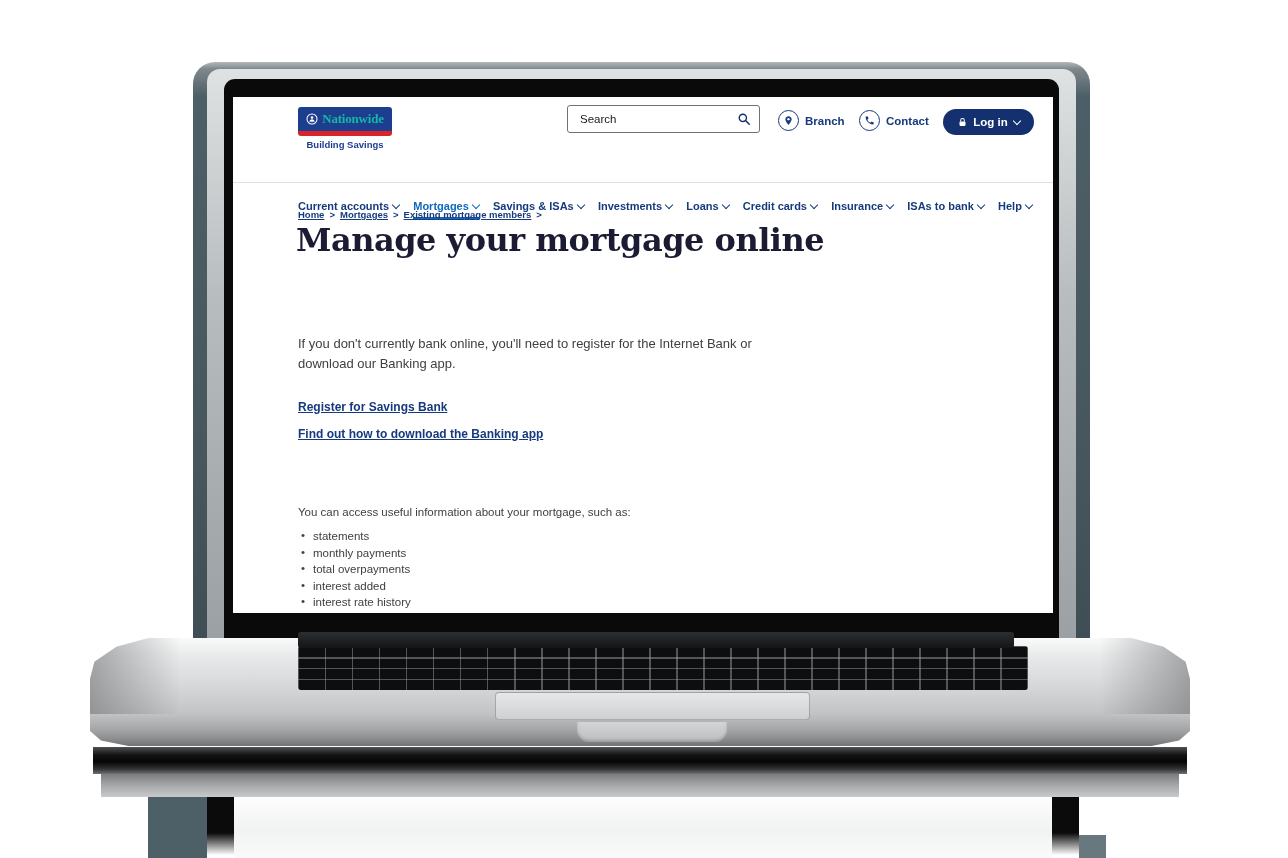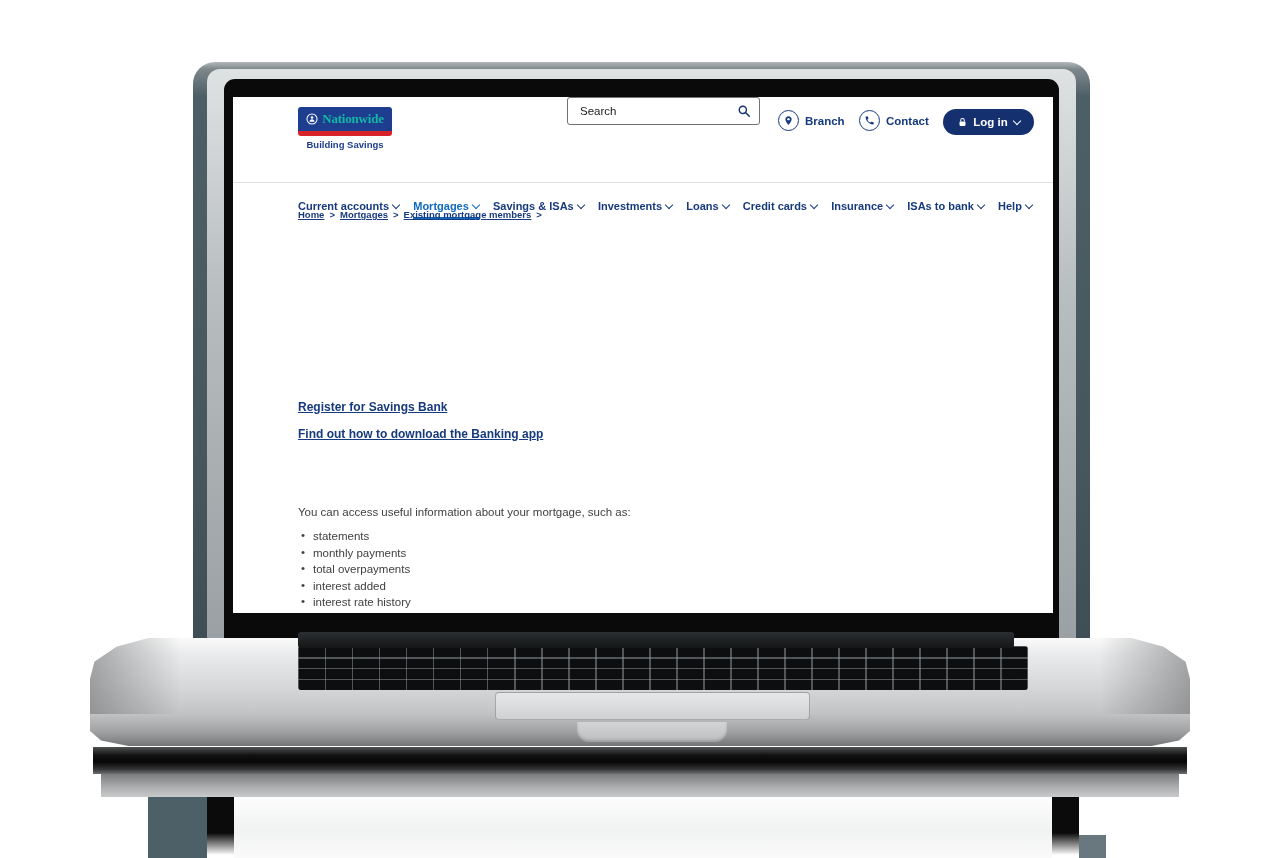--- a/index.html
+++ b/index.html
@@ -20,21 +20,21 @@
 
   
   .logo{position:absolute;left:65px;top:10px;width:94px;height:29px;cursor:pointer;}
   .logo-box{position:absolute;inset:0 0 5px 0;background:#1d3d8f;border-radius:3px 3px 0 0;
        display:flex;align-items:center;justify-content:center;gap:4px;}
   .logo-red{position:absolute;left:0;right:0;bottom:0;height:5px;background:#d8232a;border-radius:0 0 3px 3px;}
   .logo-word{color:#14b8a6;font-family:"Liberation Serif",serif;font-weight:bold;font-size:13px;letter-spacing:-0.2px;}
   .tagline{position:absolute;left:65px;top:42px;width:94px;text-align:center;color:#1d3d8f;
        font-size:9.5px;font-weight:bold;}
 
-  .search{position:absolute;left:334px;top:0;width:191px;height:26px;border:1px solid #6f7377;
+  .search{position:absolute;left:334px;top:8px;width:191px;height:26px;border:1px solid #6f7377;
        border-radius:3px;background:#fff;display:flex;align-items:center;}
   .search input{border:0;outline:0;flex:1;margin-left:10px;font-size:11.5px;color:#1a1a1a;
        font-family:"Liberation Sans",sans-serif;background:transparent;}
   .search input::placeholder{color:#1a1a1a;opacity:1;}
   .search .sicon{margin-right:8px;display:flex;cursor:pointer;}
 
   .hlink{position:absolute;top:13px;display:flex;align-items:center;gap:6px;cursor:pointer;}
   .hlink .circ{width:21px;height:21px;border:1.6px solid #163a7d;border-radius:50%;
        display:flex;align-items:center;justify-content:center;box-sizing:border-box;}
   .hlink .hlabel{color:#163a7d;font-weight:bold;font-size:11.5px;}
@@ -194,20 +194,22 @@
 
     <div class="crumbs">
       <a>Home</a>
       <span class="sep">&gt;</span>
       <a>Mortgages</a>
       <span class="sep">&gt;</span>
       <a>Existing mortgage members</a>
       <span class="sep">&gt;</span>
     </div>
 
+    <div class="h1">Manage your mortgage online</div>
+    <div class="para p2">If you don't currently bank online, you'll need to register for the Internet Bank or download our Banking app.</div>
     <a class="clink l1">Register for Savings Bank</a>
     <a class="clink l2">Find out how to download the Banking app</a>
     <div class="lead">You can access useful information about your mortgage, such as:</div>
     <ul class="blist">
       <li>statements</li>
       <li>monthly payments</li>
       <li>total overpayments</li>
       <li>interest added</li>
       <li>interest rate history</li>
     </ul>

